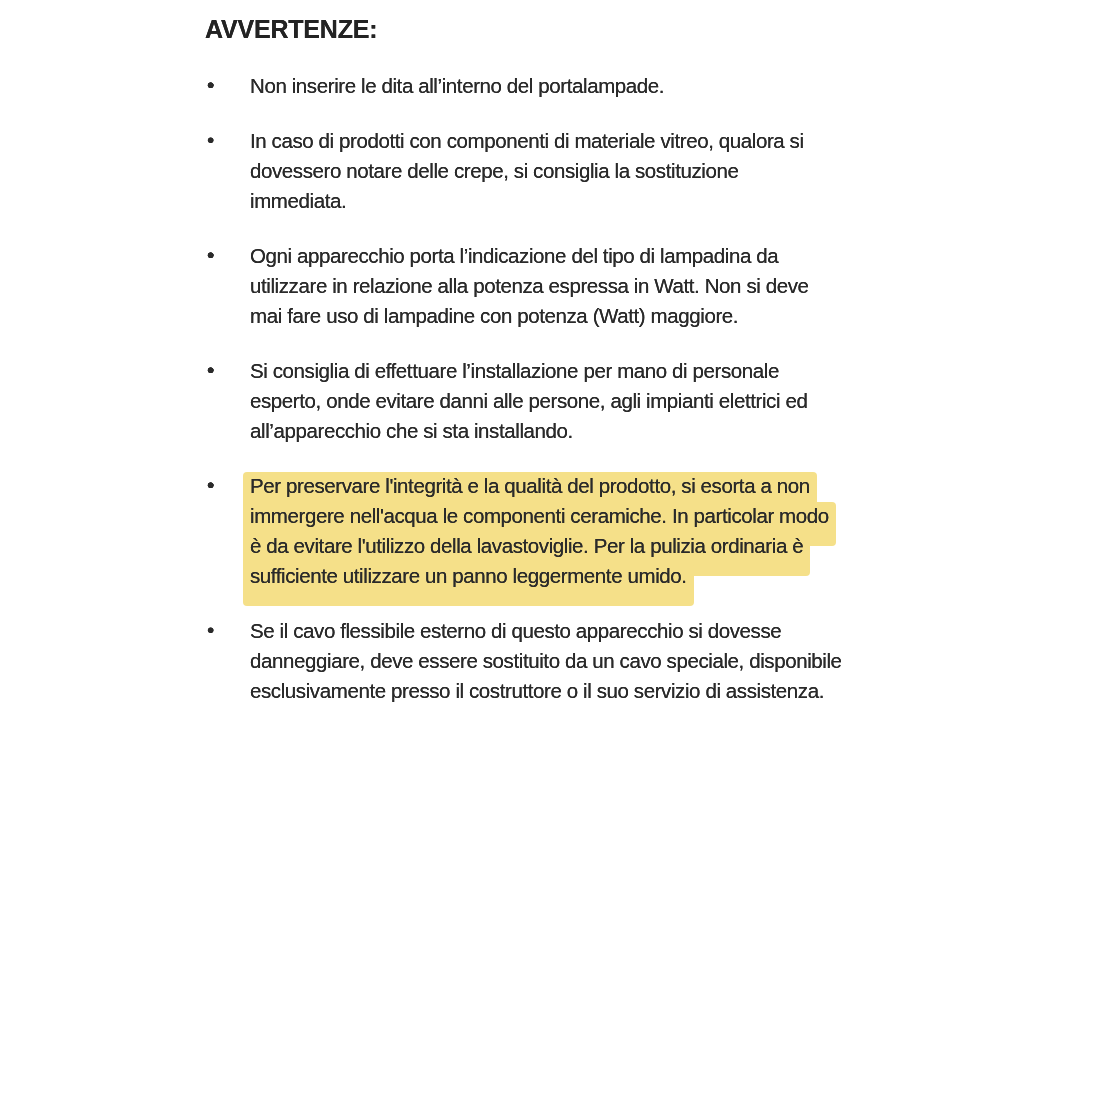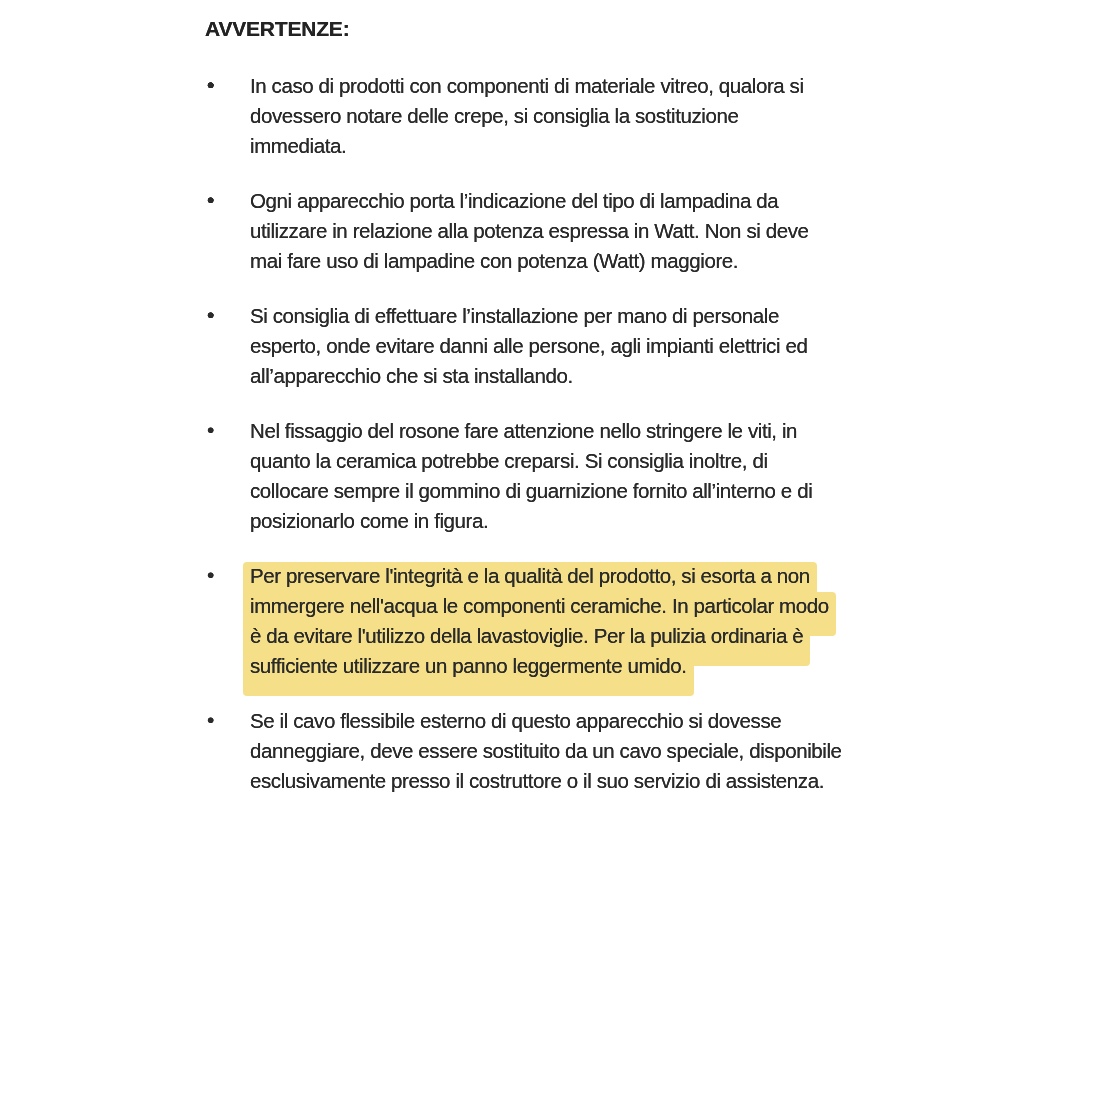--- a/index.html
+++ b/index.html
@@ -15,21 +15,21 @@
     font-family: "Liberation Sans", sans-serif;
   }
   .page {
     position: absolute;
     left: 205px;
     top: 14px;
     width: 730px;
     color: var(--text-color, #2a2a2a);
   }
   .doc-title {
-    font-size: 21px;
+    font-size: 25px;
     font-weight: 700;
     line-height: 30px;
     letter-spacing: -0.2px;
     margin: 0 0 27px 0;
     color: #232323;
     text-shadow: 0 0 0.5px currentColor;
   }
   ul.warnings {
     list-style: none;
     margin: 0;
@@ -63,36 +63,33 @@
     border-radius: 4px;
   }
 </style>
 </head>
 <body style="background: rgb(255, 255, 255);">
 
 <div class="page">
   <h1 class="doc-title">AVVERTENZE:</h1>
   <ul class="warnings" id="warnings-list">
       <li><span class="marker">•</span></li>
-      <li><span class="marker">•</span></li>
+      <li><span class="marker">•</span><span class="text">Non inserire le dita all’interno del portalampade.</span></li>
       <li><span class="marker">•</span><span class="text">In caso di prodotti con componenti di materiale vitreo, qualora si
 dovessero notare delle crepe, si consiglia la sostituzione
 immediata.</span></li>
       <li><span class="marker">•</span></li>
       <li><span class="marker">•</span><span class="text">Ogni apparecchio porta l’indicazione del tipo di lampadina da
 utilizzare in relazione alla potenza espressa in Watt. Non si deve
 mai fare uso di lampadine con potenza (Watt) maggiore.</span></li>
       <li><span class="marker">•</span></li>
       <li><span class="marker">•</span><span class="text">Si consiglia di effettuare l’installazione per mano di personale
 esperto, onde evitare danni alle persone, agli impianti elettrici ed
 all’apparecchio che si sta installando.</span></li>
-      <li><span class="marker">•</span><span class="text">Nel fissaggio del rosone fare attenzione nello stringere le viti, in
-quanto la ceramica potrebbe creparsi. Si consiglia inoltre, di
-collocare sempre il gommino di guarnizione fornito all’interno e di
-posizionarlo come in figura.</span></li>
+      <li><span class="marker">•</span></li>
       <li><span class="marker">•</span><span class="text highlight">Per preservare l'integrità e la qualità del prodotto, si esorta a non
 immergere nell'acqua le componenti ceramiche. In particolar modo
 è da evitare l'utilizzo della lavastoviglie. Per la pulizia ordinaria è
 sufficiente utilizzare un panno leggermente umido.</span></li>
       <li><span class="marker">•</span><span class="text">Se il cavo flessibile esterno di questo apparecchio si dovesse
 danneggiare, deve essere sostituito da un cavo speciale, disponibile
 esclusivamente presso il costruttore o il suo servizio di assistenza.</span></li>
     </ul>
 </div>
 

